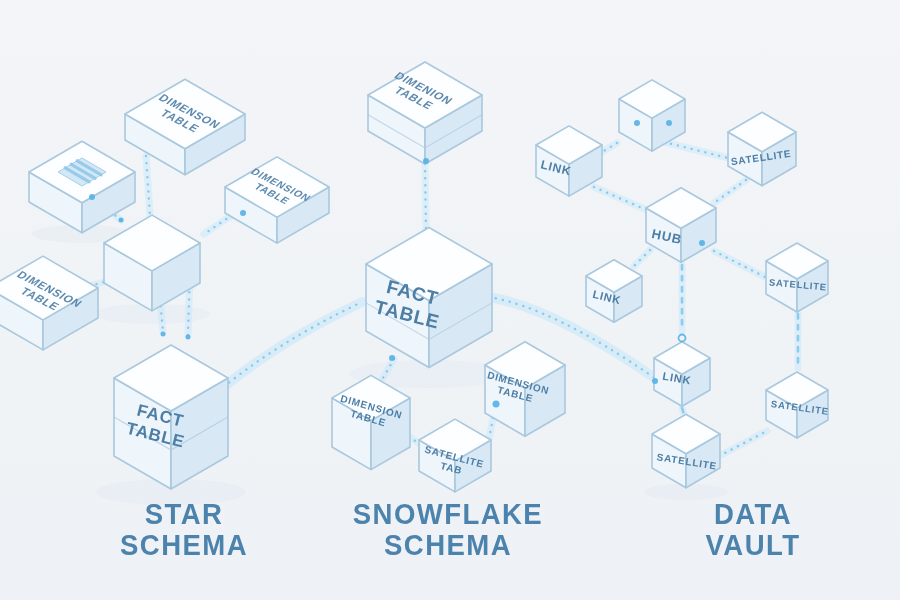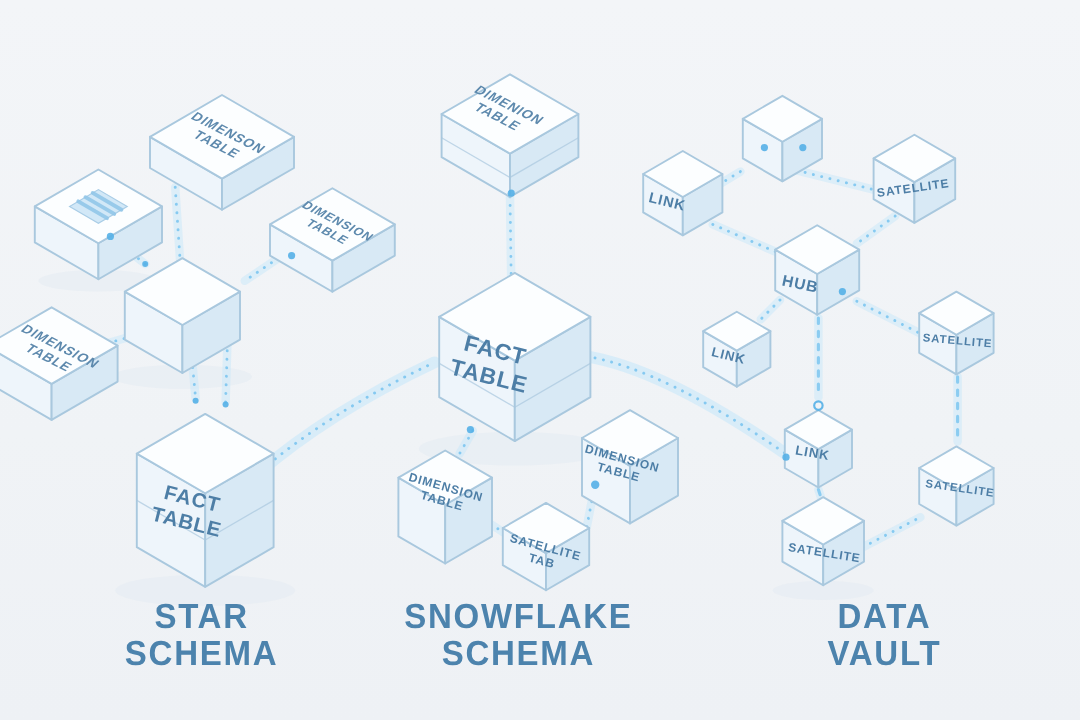--- a/index.html
+++ b/index.html
@@ -19,21 +19,21 @@
   .edge-dot{fill:none;stroke:var(--edge,#7cc5f0);stroke-width:2.4;stroke-dasharray:0.1 7;stroke-linecap:round;opacity:.9;}
   .edge-dash{fill:none;stroke:var(--edge,#7cc5f0);stroke-width:2.6;stroke-dasharray:4.5 6.5;stroke-linecap:round;opacity:.85;}
   .edge-glow{fill:none;stroke:var(--edge_glow,#c8e7fa);stroke-width:7;stroke-linecap:round;opacity:.5;}
   .edge-glow.bright{stroke-width:10;opacity:.6;}
   .cube-text{fill:var(--cube_text,#4d7ea6);font-weight:bold;letter-spacing:.8px;dominant-baseline:central;}
   .cube-text.topface{fill:var(--cube_text_top,#5d89ad);}
   .conn-dot{fill:var(--dot,#55b0e7);opacity:.9;}
   .conn-ring{fill:none;stroke:var(--dot,#55b0e7);stroke-width:1.8;opacity:.9;}
   .icon-bed{fill:#d2e8f7;stroke:#a9cde6;stroke-width:1;}
   .icon-stripe{stroke:#8ec4e8;stroke-width:3.2;stroke-linecap:round;opacity:.85;fill:none;}
-  .captions{position:absolute;left:0;top:0;width:860px;height:600px;pointer-events:none;}
+  .captions{position:absolute;left:16px;top:0;width:860px;height:600px;pointer-events:none;}
   .caption{
     position:absolute;top:499px;width:240px;text-align:center;
     color:var(--caption_text,#4c83ad);
     font-weight:bold;font-size:29px;line-height:31px;letter-spacing:1.5px;
     transform:scaleX(.95);transform-origin:center top;
   }
 </style>
 </head>
 <body>
 

